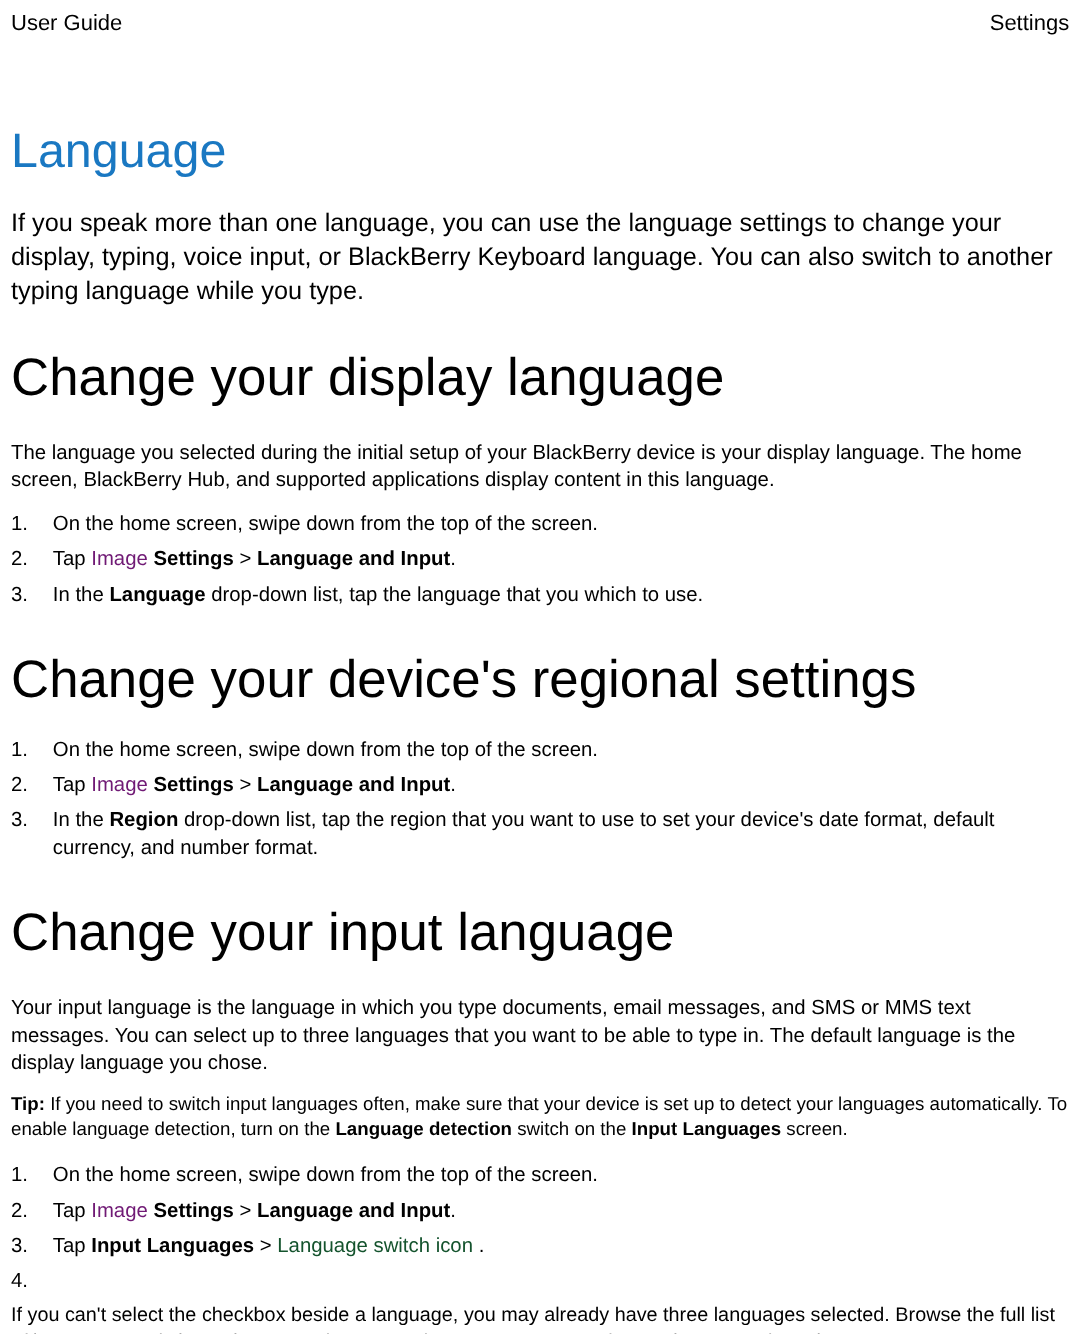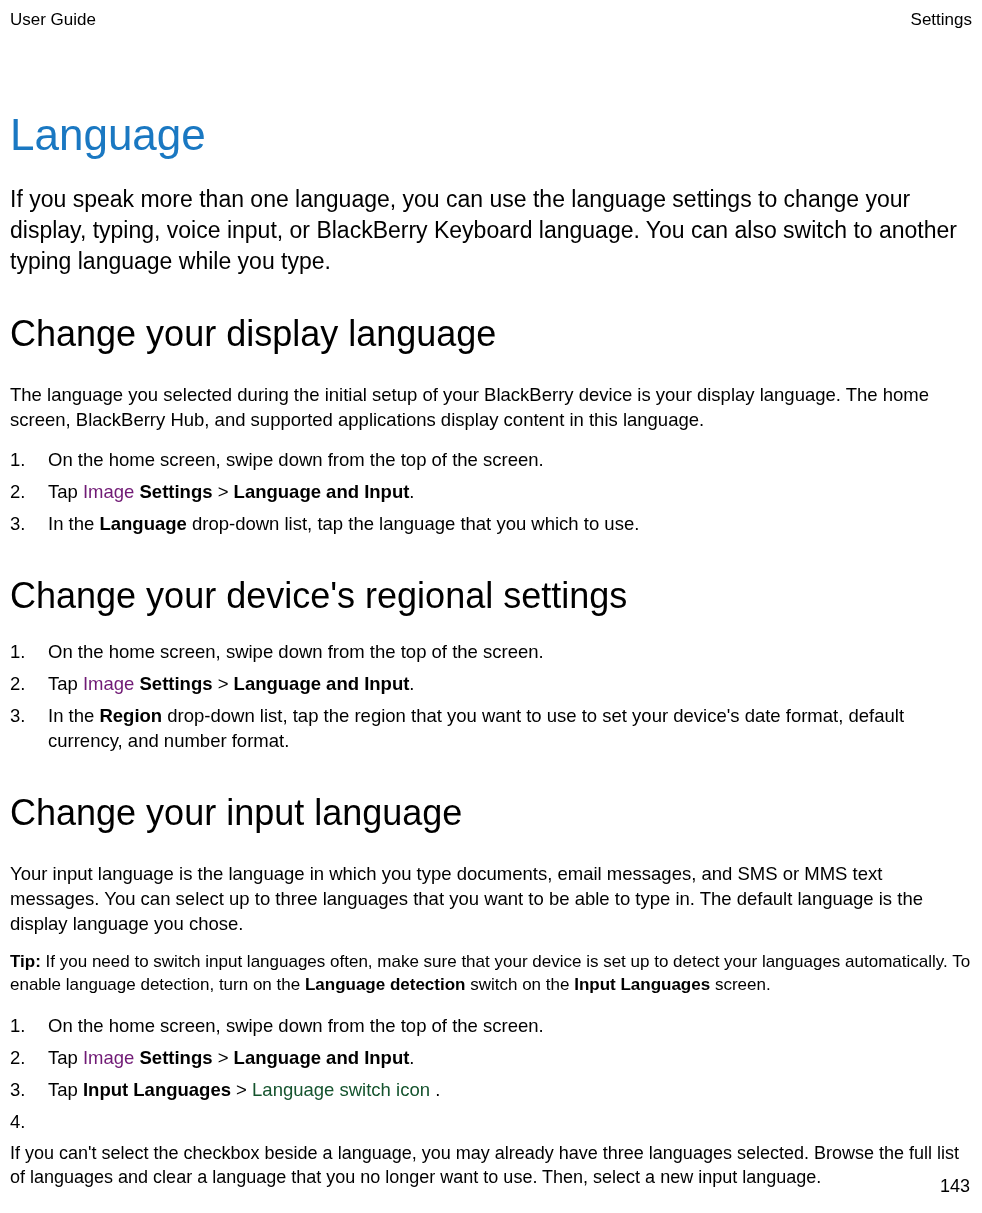--- a/index.html
+++ b/index.html
@@ -8,37 +8,37 @@
     color: #000;
     background: #fff;
     width: 982px;
     min-height: 1213px;
     padding: 10px 10px 0 10px;
     position: relative;
   }
   .header {
     display: flex;
     justify-content: space-between;
-    font-size: 17px;
+    font-size: 20px;
     color: #000;
     margin-bottom: 80px;
   }
   h1.main-title {
     font-size: 44px;
     font-weight: 400;
     color: #1a78c2;
     margin-bottom: 24px;
   }
   .intro-para {
     font-size: 23px;
     line-height: 1.35;
     margin-bottom: 36px;
   }
   h2.section-title {
-    font-size: 36px;
+    font-size: 48px;
     font-weight: 400;
     color: #000;
     margin-bottom: 22px;
   }
   .section-intro {
     font-size: 18.5px;
     line-height: 1.35;
     margin-bottom: 14px;
     margin-top: 28px;
   }

